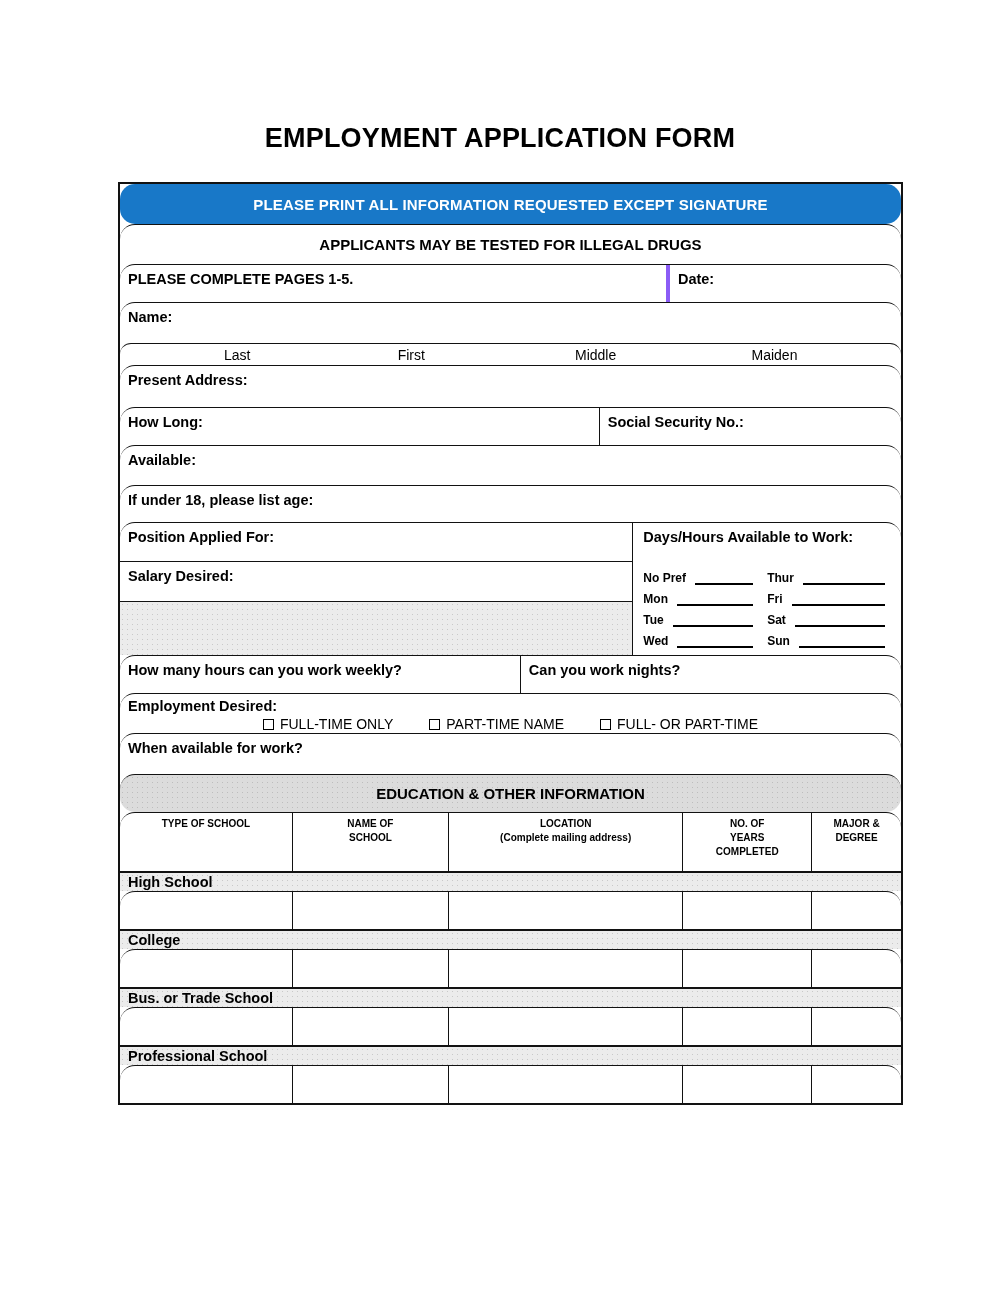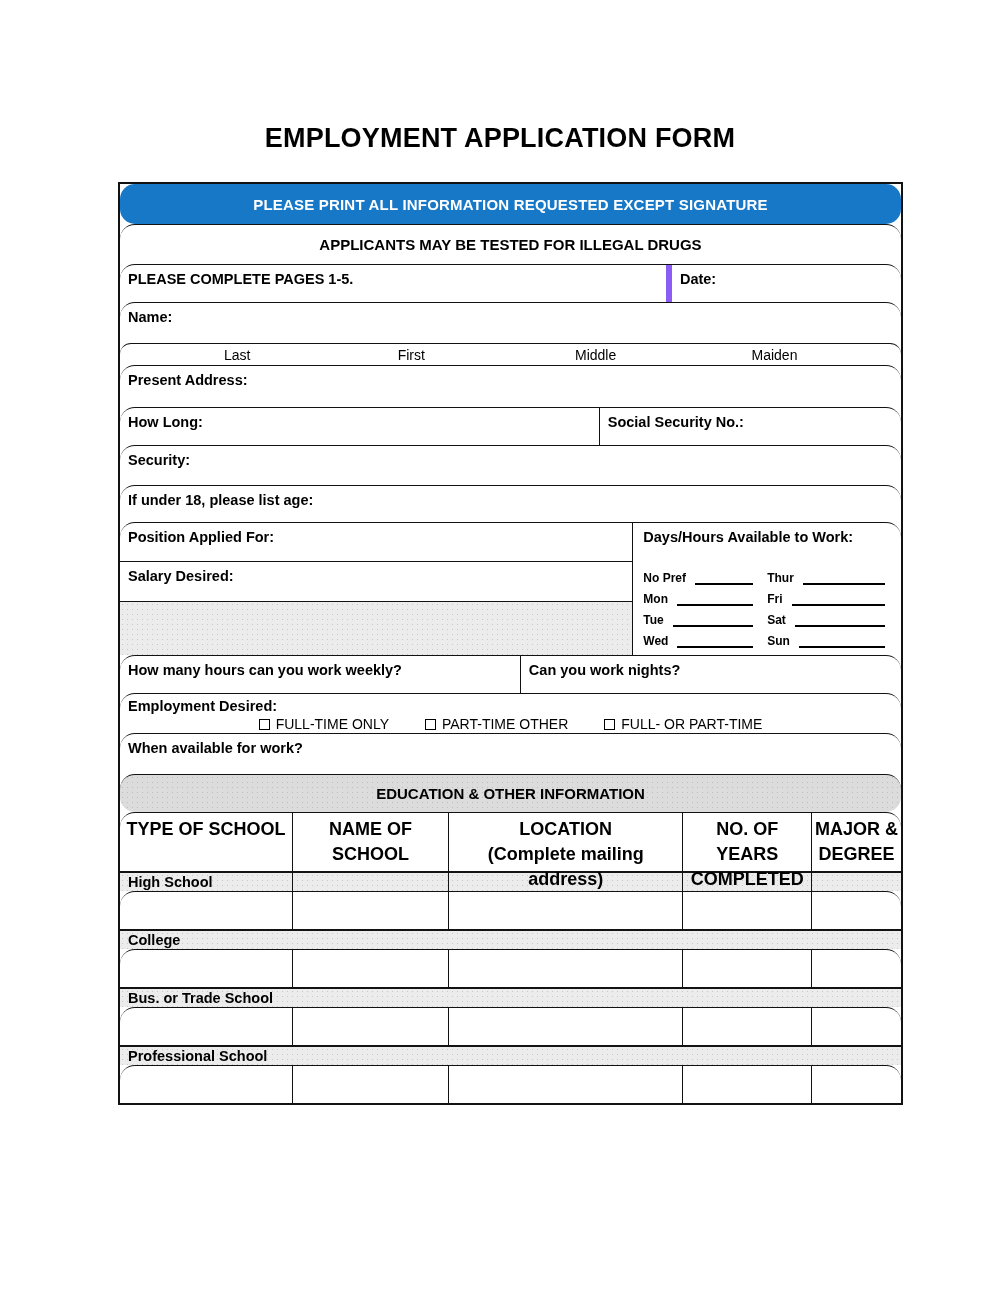--- a/index.html
+++ b/index.html
@@ -26,21 +26,21 @@
   .drugs{
     height:40px;display:flex;align-items:center;justify-content:center;
     font-weight:bold;font-size:15px;
   }
   .lbl{font-weight:bold;font-size:14.5px;}
   .cellpad{padding:5px 8px;box-sizing:border-box;}
   .split{display:flex;}
   .split > div{box-sizing:border-box;}
   .r-complete{height:38px;}
   .r-complete .c-left{width:69.9%;}
-  .r-complete .c-right{width:30.1%;border-left:6px solid #8b5cf6;}
+  .r-complete .c-right{width:30.1%;border-left:4px solid #8b5cf6;}
   .r-name{height:41px;}
   .subrow{font-size:14px;}
   .subrow .sub{position:absolute;top:50%;transform:translate(-50%,-50%);white-space:nowrap;}
   .r-name-subs{height:22px;}
   .r-name-subs .sub:nth-of-type(1){left:15%;}
   .r-name-subs .sub:nth-of-type(2){left:37.3%;}
   .r-name-subs .sub:nth-of-type(3){left:60.9%;}
   .r-name-subs .sub:nth-of-type(4){left:83.8%;}
   .r-address{height:42px;}
   .r-addr-subs{height:21px;}
@@ -84,21 +84,21 @@
   .opt{display:flex;align-items:center;gap:6px;white-space:nowrap;}
   .cbx{width:11px;height:11px;border:1.8px solid #000;box-sizing:border-box;display:inline-block;background:#fff;}
   .r-when{height:41px;}
   .edu-header{
     height:38px;display:flex;align-items:center;justify-content:center;
     font-weight:bold;font-size:15px;
   }
   .edu-grid{display:grid;grid-template-columns:22% 20% 30% 16.5% 11.5%;}
   .edu-cols{height:59px;}
   .hcell{
-    border-left:1px solid #121212;text-align:center;font-weight:bold;font-size:18px;
+    border-left:1px solid #121212;text-align:center;font-weight:bold;font-size:10px;
     padding-top:4px;line-height:1.4;box-sizing:border-box;
   }
   .hcell:first-child{border-left:none;}
   .hcell span{display:block;}
   .band{
     height:20px;border-top:2px solid #121212;display:flex;align-items:center;
     padding:0 8px;font-weight:bold;font-size:14.5px;box-sizing:border-box;
   }
   .erow{height:38px;}
   .ecell{border-left:1px solid #121212;box-sizing:border-box;}
@@ -147,21 +147,21 @@
     <div class="row split r-howlong">
       <div class="c-left cellpad">
         <span class="lbl">How Long:</span>
       </div>
       <div class="c-right cellpad">
         <span class="lbl">Social Security No.:</span>
       </div>
     </div>
 
     <div class="row r-telephone cellpad">
-      <span class="lbl">Security:</span>
+      <span class="lbl">Available:</span>
     </div>
 
     <div class="row r-under18 cellpad">
       <span class="lbl">If under 18, please list age:</span>
     </div>
 
     <div class="row r-position">
       <div class="pb-left">
         <div class="pb-pos cellpad">
           <span class="lbl">Position Applied For:</span>
@@ -227,21 +227,21 @@
 
     <div class="row r-empdes">
       <span class="lbl">Employment Desired:</span>
       <div class="opts">
         <span class="opt">
           <span class="cbx"></span>
           <span>FULL-TIME ONLY</span>
         </span>
         <span class="opt">
           <span class="cbx"></span>
-          <span>PART-TIME OTHER</span>
+          <span>PART-TIME NAME</span>
         </span>
         <span class="opt">
           <span class="cbx"></span>
           <span>FULL- OR PART-TIME</span>
         </span>
       </div>
     </div>
 
     <div class="row r-when cellpad">
       <span class="lbl">When available for work?</span>

